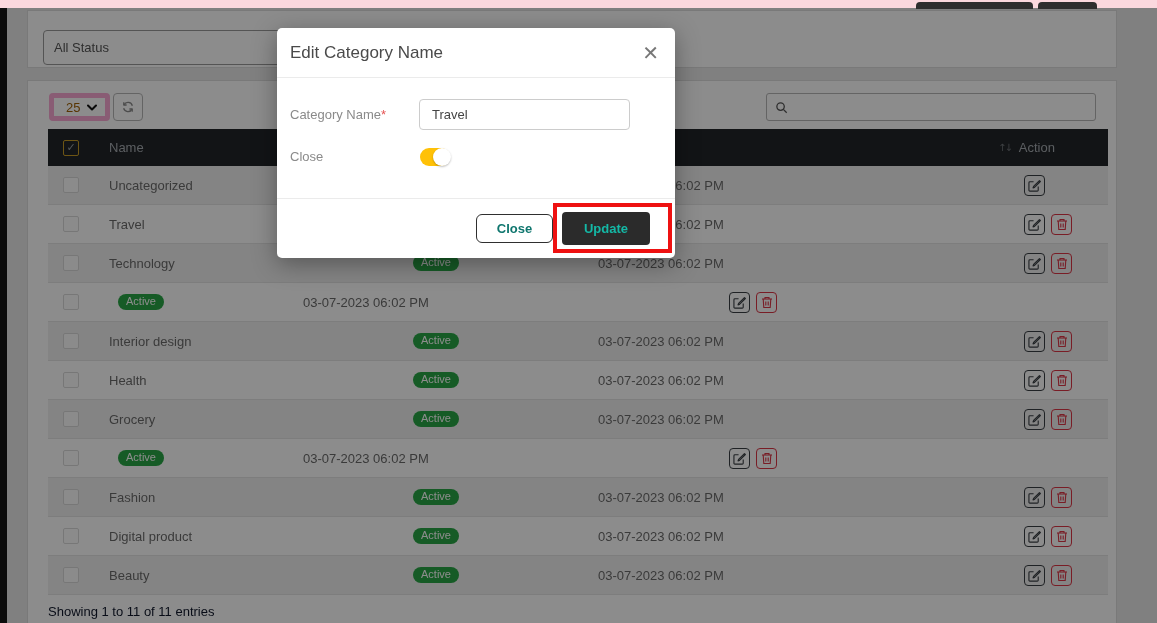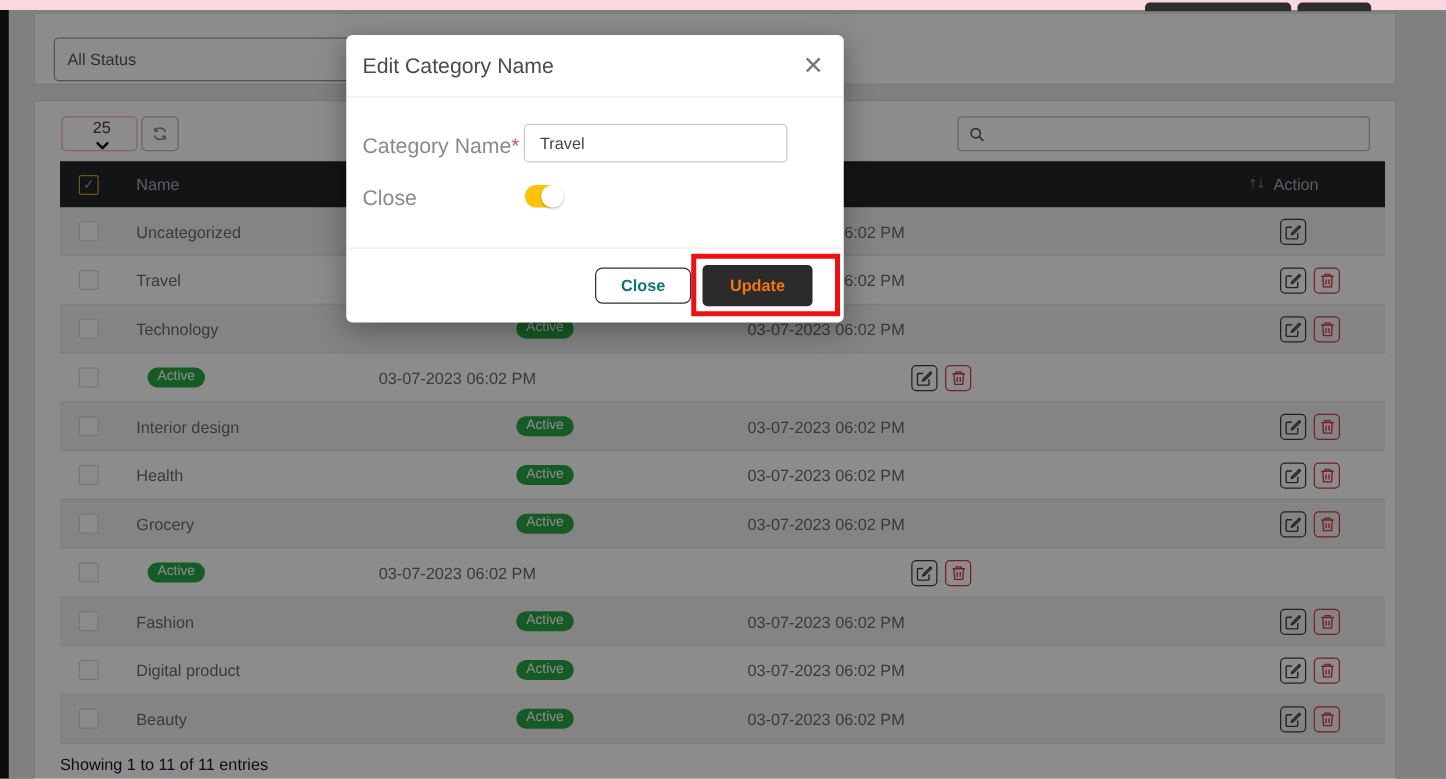--- a/index.html
+++ b/index.html
@@ -22,22 +22,22 @@
     position:absolute; left:15px; top:19px; width:280px; height:35px;
     border:1px solid #9a9a9a; border-radius:4px; background:#fff;
     display:flex; align-items:center; padding:0 10px; color:#555;
   }
   .table-card { left:27px; top:80px; width:1090px; height:560px; }
 
   
   .toolbar { position:absolute; left:0; top:12px; width:100%; height:28px; }
   .length-select {
     position:absolute; left:21px; top:0; width:61px; height:28px;
-    border:1px solid #f9a8d4; border-radius:4px; background:#fff;
-    display:flex; align-items:center; justify-content:space-between; padding:0 8px 0 12px; color:#404040;flex-direction:column;
+    border:5px solid #f9a8d4; border-radius:4px; background:#fff;
+    display:flex; align-items:center; justify-content:space-between; padding:0 8px 0 12px; color:#a16207;
   }
   .refresh-btn {
     position:absolute; left:85px; top:0; width:30px; height:28px;
     border:1px solid #b7b7b7; border-radius:4px; background:#fff;
     display:flex; align-items:center; justify-content:center;
   }
   .search-box {
     position:absolute; right:20px; top:0; width:330px; height:28px;
     border:1px solid #b7b7b7; border-radius:3px; background:#fff;
     display:flex; align-items:center; padding:0 8px; gap:6px;
@@ -75,34 +75,34 @@
   
   .backdrop { position:absolute; left:0; top:8px; width:1157px; height:615px; background:rgba(0,0,0,0.45); z-index:50; }
   .modal { position:absolute; left:277px; top:28px; width:398px; height:230px; background:#fff;
     border-radius:5px; box-shadow:0 6px 24px rgba(0,0,0,0.35); z-index:100; }
   .modal-header { height:50px; display:flex; align-items:center; justify-content:space-between;
     padding:0 16px 0 13px; border-bottom:1px solid #ebebeb; }
   .modal-title { font-size:17px; color:#4a4a4a; }
   .modal-close { font-size:20px; color:#777; background:none; border:none; cursor:pointer; line-height:1;
     font-family:"Liberation Sans",sans-serif; }
   .modal-body { position:relative; height:120px; }
-  .field-label { position:absolute; left:13px; color:#8a8a8a; font-size:17px; }
+  .field-label { position:absolute; left:13px; color:#8a8a8a; font-size:13px; }
   .req { color:#e55353; }
   .cat-input { position:absolute; left:142px; top:21px; width:211px; height:31px;
     border:1px solid #ccc; border-radius:4px; padding:0 12px; font:13px "Liberation Sans",sans-serif; color:#444; outline:none; }
   .toggle { position:absolute; left:143px; top:70px; width:30px; height:18px; border-radius:9px;
     background:#ffc107; cursor:pointer; }
   .toggle .knob { position:absolute; right:-1px; top:0; width:18px; height:18px; border-radius:50%;
     background:#fff; box-shadow:0 1px 2px rgba(0,0,0,0.25); }
   .modal-footer { height:60px; border-top:1px solid #ebebeb; display:flex; align-items:center;
     justify-content:flex-end; padding-right:25px; gap:9px; }
   .btn-close { width:77px; height:29px; background:#fff; border:1.5px solid #2f2f2f; border-radius:6px;
     color:#0f766e; font:600 13px "Liberation Sans",sans-serif; cursor:pointer; }
   .btn-update { width:88px; height:33px; background:#2b2b2b; border:none; border-radius:4px;
-    color:#f97316; font:700 13px "Liberation Sans",sans-serif; cursor:pointer; }
+    color:#14b8a6; font:700 13px "Liberation Sans",sans-serif; cursor:pointer; }
   .annotation-box { position:absolute; left:553px; top:203px; width:119px; height:50px;
     border:4px solid #ee1111; z-index:110; pointer-events:none; }
 
   svg { display:block; }
 </style>
 </head>
 <body>
 
 <div class="viewport">
 

